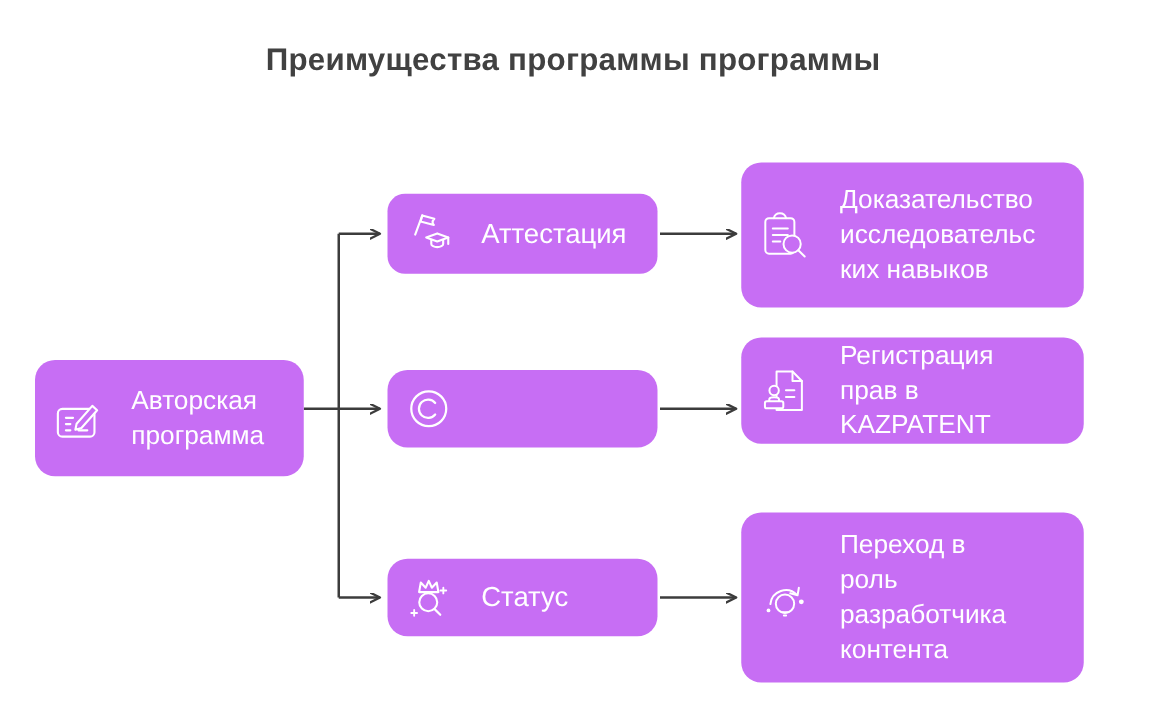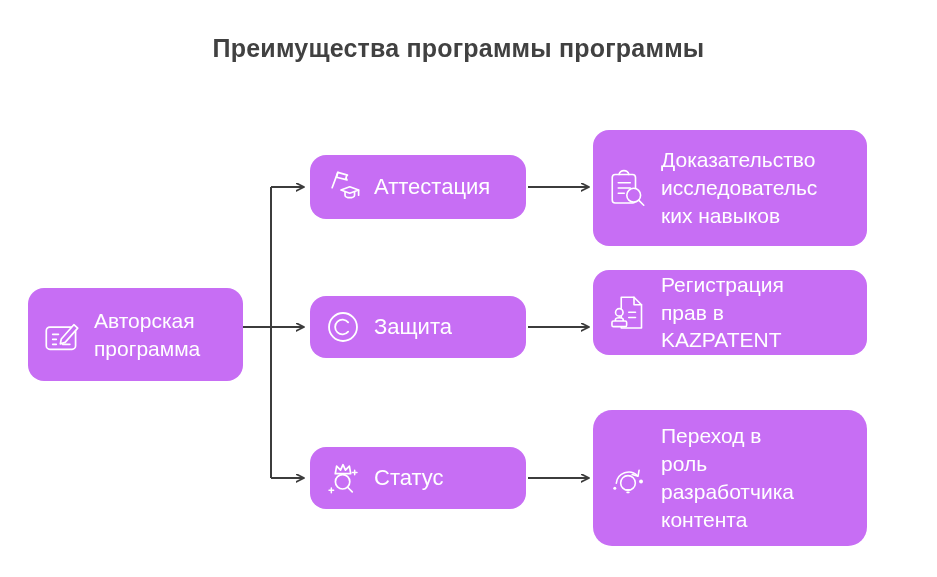--- a/index.html
+++ b/index.html
@@ -26,39 +26,39 @@
     letter-spacing:.2px;
   }
   .connectors{position:absolute;left:0;top:0;pointer-events:none;}
   .node{
     position:absolute;
     background:var(--node);
     border-radius:16px;
     color:var(--nodeText);
     display:flex;align-items:center;
     padding:8px 12px 8px 14px;
-    gap:12px;
+    gap:23px;
   }
   .node .label{
     white-space:pre-line;
     font-size:21px;line-height:1.33;
     font-weight:400;
   }
   .node.mid .label{font-size:22px;}
   .icon{flex:0 0 auto;display:flex;align-items:center;justify-content:center;color:#fff;}
   .icon svg{display:block;}
   .icon svg *{vector-effect:non-scaling-stroke;}
   
   .pos-root{left:28px;top:288px;width:215px;height:93px;}
-  .pos-m1{left:310px;top:155px;width:216px;height:64px;}
+  .pos-m1{left:310px;top:155px;width:216px;height:64px;border-radius:14px;}
   .pos-m2{left:310px;top:296px;width:216px;height:62px;}
   .pos-m3{left:310px;top:447px;width:216px;height:62px;}
   .pos-r1{left:593px;top:130px;width:274px;height:116px;}
   .pos-r2{left:593px;top:270px;width:274px;height:85px;}
-  .pos-r3{left:593px;top:410px;width:274px;height:136px;border-radius:19px;}
+  .pos-r3{left:593px;top:410px;width:274px;height:136px;}
 </style>
 </head>
 <body>
 
 <div class="canvas">
 
   <h1 class="title">Преимущества программы программы</h1>
 
   <svg class="connectors" width="937" height="577" viewBox="0 0 937 577">
     <defs>
@@ -102,21 +102,20 @@
     <span class="label">Аттестация</span>
   </div>
 
   <div class="node mid pos-m2">
     <span class="icon">
       <svg width="38" height="38" viewBox="0 0 28 28" fill="none" stroke="#fff" stroke-width="1.8" stroke-linecap="round" stroke-linejoin="round">
         <circle cx="14" cy="14" r="10.3"></circle>
         <path d="M17.8 10.6 a5.4 5.4 0 1 0 0 6.8"></path>
       </svg>
     </span>
-    <span class="label">Защита</span>
   </div>
 
   <div class="node mid pos-m3">
     <span class="icon">
       <svg width="38" height="38" viewBox="0 0 28 28" fill="none" stroke="#fff" stroke-width="1.7" stroke-linecap="round" stroke-linejoin="round">
         <path d="M8.3 10.8 L9.3 5.2 L12.2 8.2 L14 4.2 L15.8 8.2 L18.7 5.2 L19.7 10.8 Z"></path>
         <circle cx="13.7" cy="16.8" r="5.3"></circle>
         <path d="M17.6 21 l3.2 3.2"></path>
         <path d="M22.6 8.2 v3.4 M20.9 9.9 h3.4" stroke-width="1.5"></path>
         <path d="M5.4 21.4 v3.4 M3.7 23.1 h3.4" stroke-width="1.5"></path>

